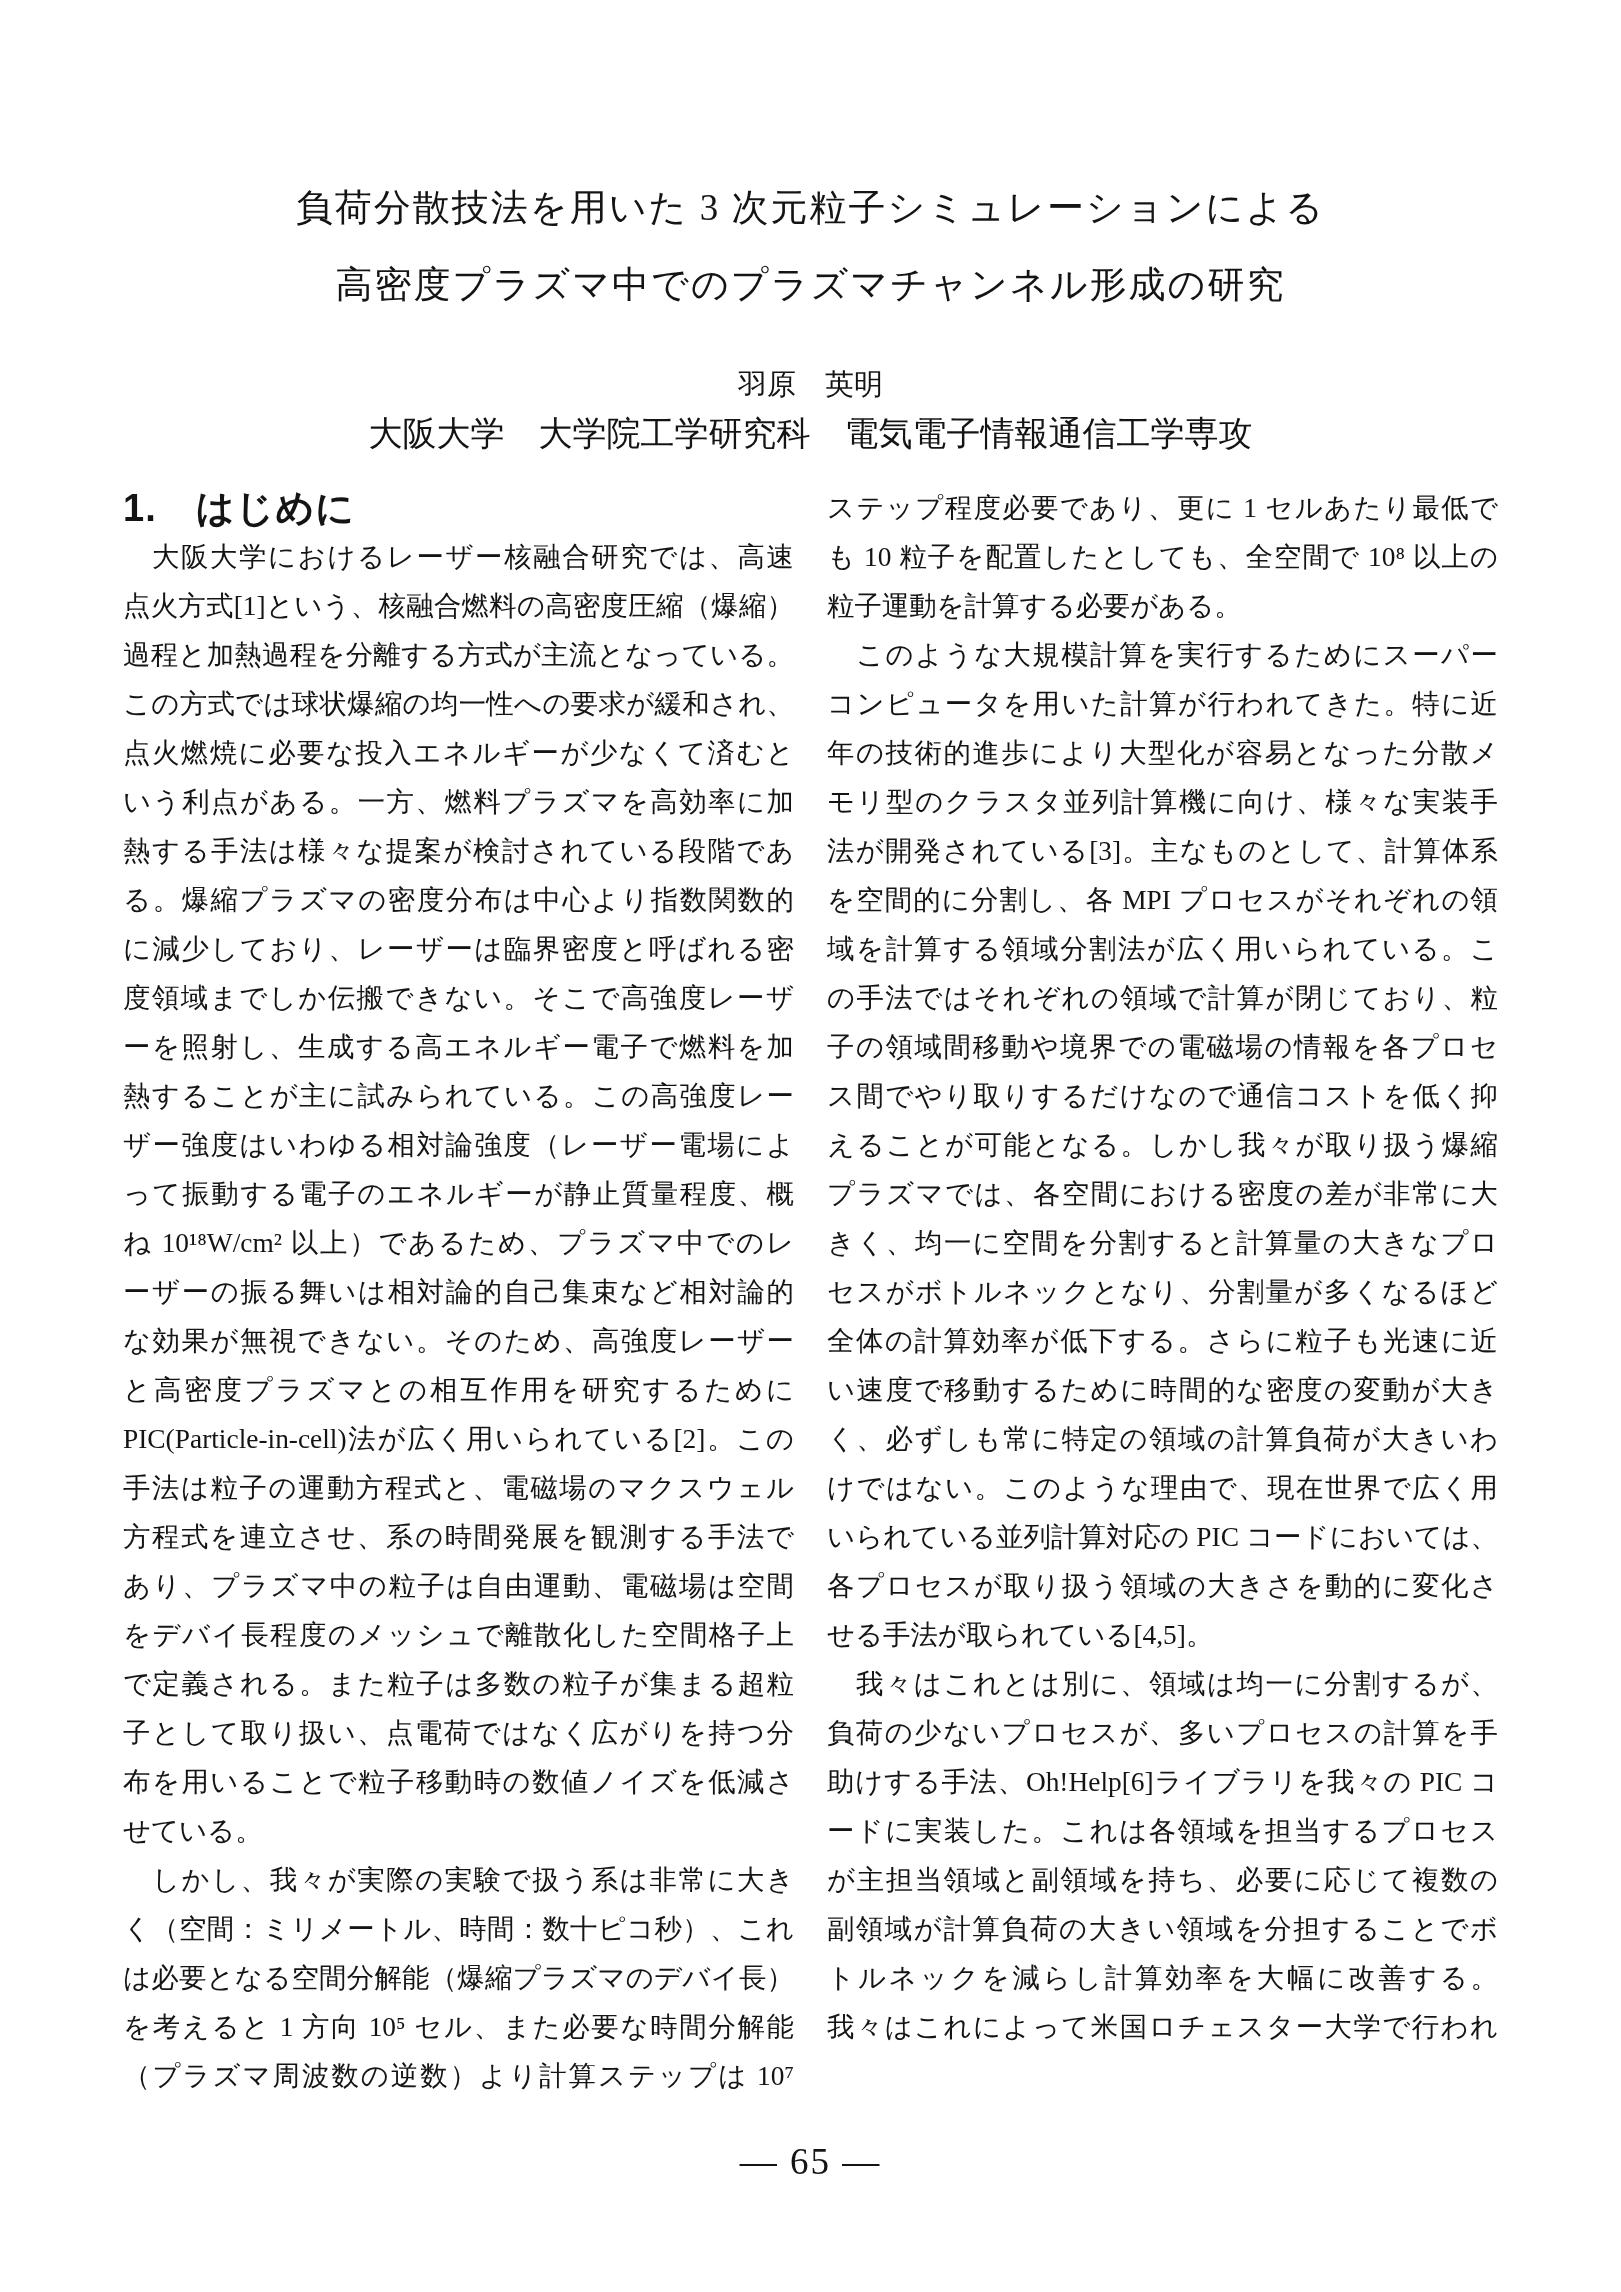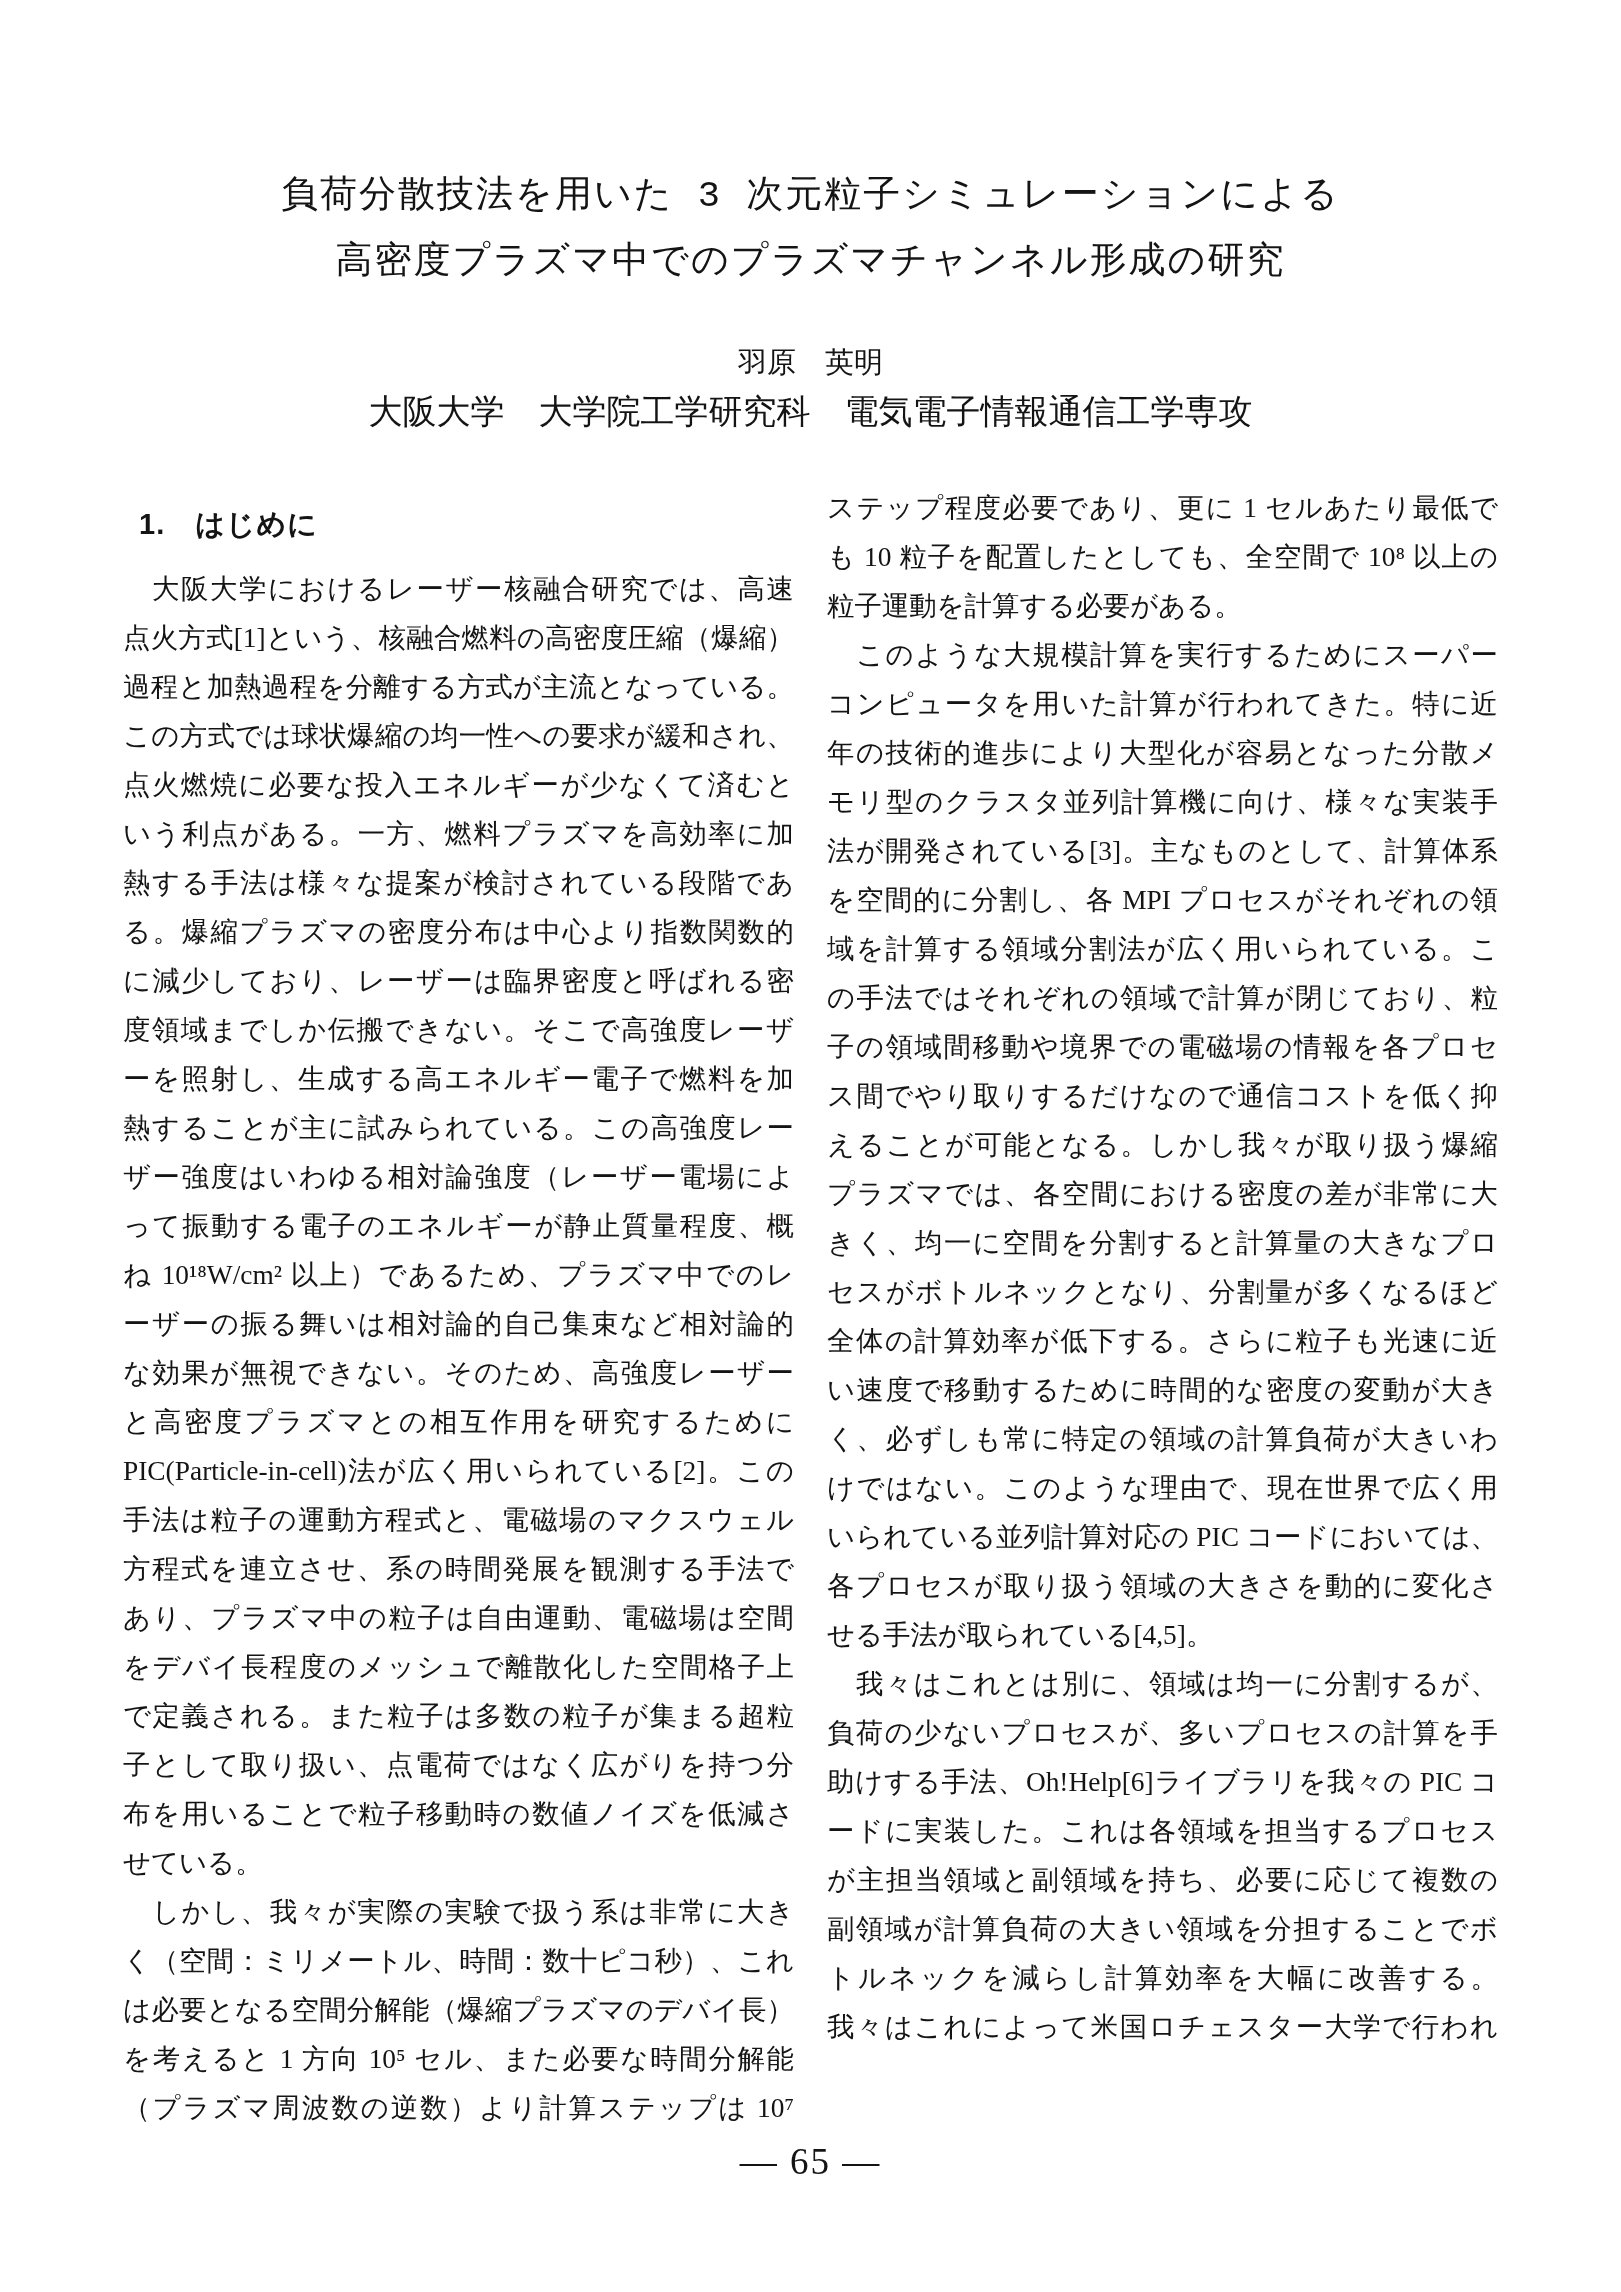--- a/index.html
+++ b/index.html
@@ -18,26 +18,25 @@
   }
   
   .titleblock {
     position: absolute;
     top: 163px;
     left: 0;
     width: 100%;
     text-align: center;
   }
   .title-line {
-    margin: 1px;
+    margin: 12px;
     font-size: 37px;
     font-weight: 500;
     letter-spacing: 2px;
     line-height: 65px;
-    font-family: Liberation Mono, monospace;
   }
   .author {
     margin-top: 43px;
     font-size: 29px;
     line-height: 49px;
   }
   .affiliation {
     font-size: 34px;
     line-height: 49px;
   }
@@ -48,26 +47,26 @@
     left: 123px;
     width: 1376px;
     display: flex;
     gap: 33px;
   }
   .col {
     width: 671px;
     flex: 0 0 671px;
   }
   .section-heading {
-    margin: 16px;
+    margin: 0;
     height: 49px;
     line-height: 49px;
     font-family: "Liberation Sans", "DejaVu Sans", sans-serif;
     font-weight: bold;
-    font-size: 29px;
+    font-size: 38px;
     letter-spacing: 1px;
   }
   .line {
     height: 49px;
     line-height: 49px;
     font-size: 27.4px;
     text-align: justify;
     text-align-last: justify;
     word-break: break-all;
   }

